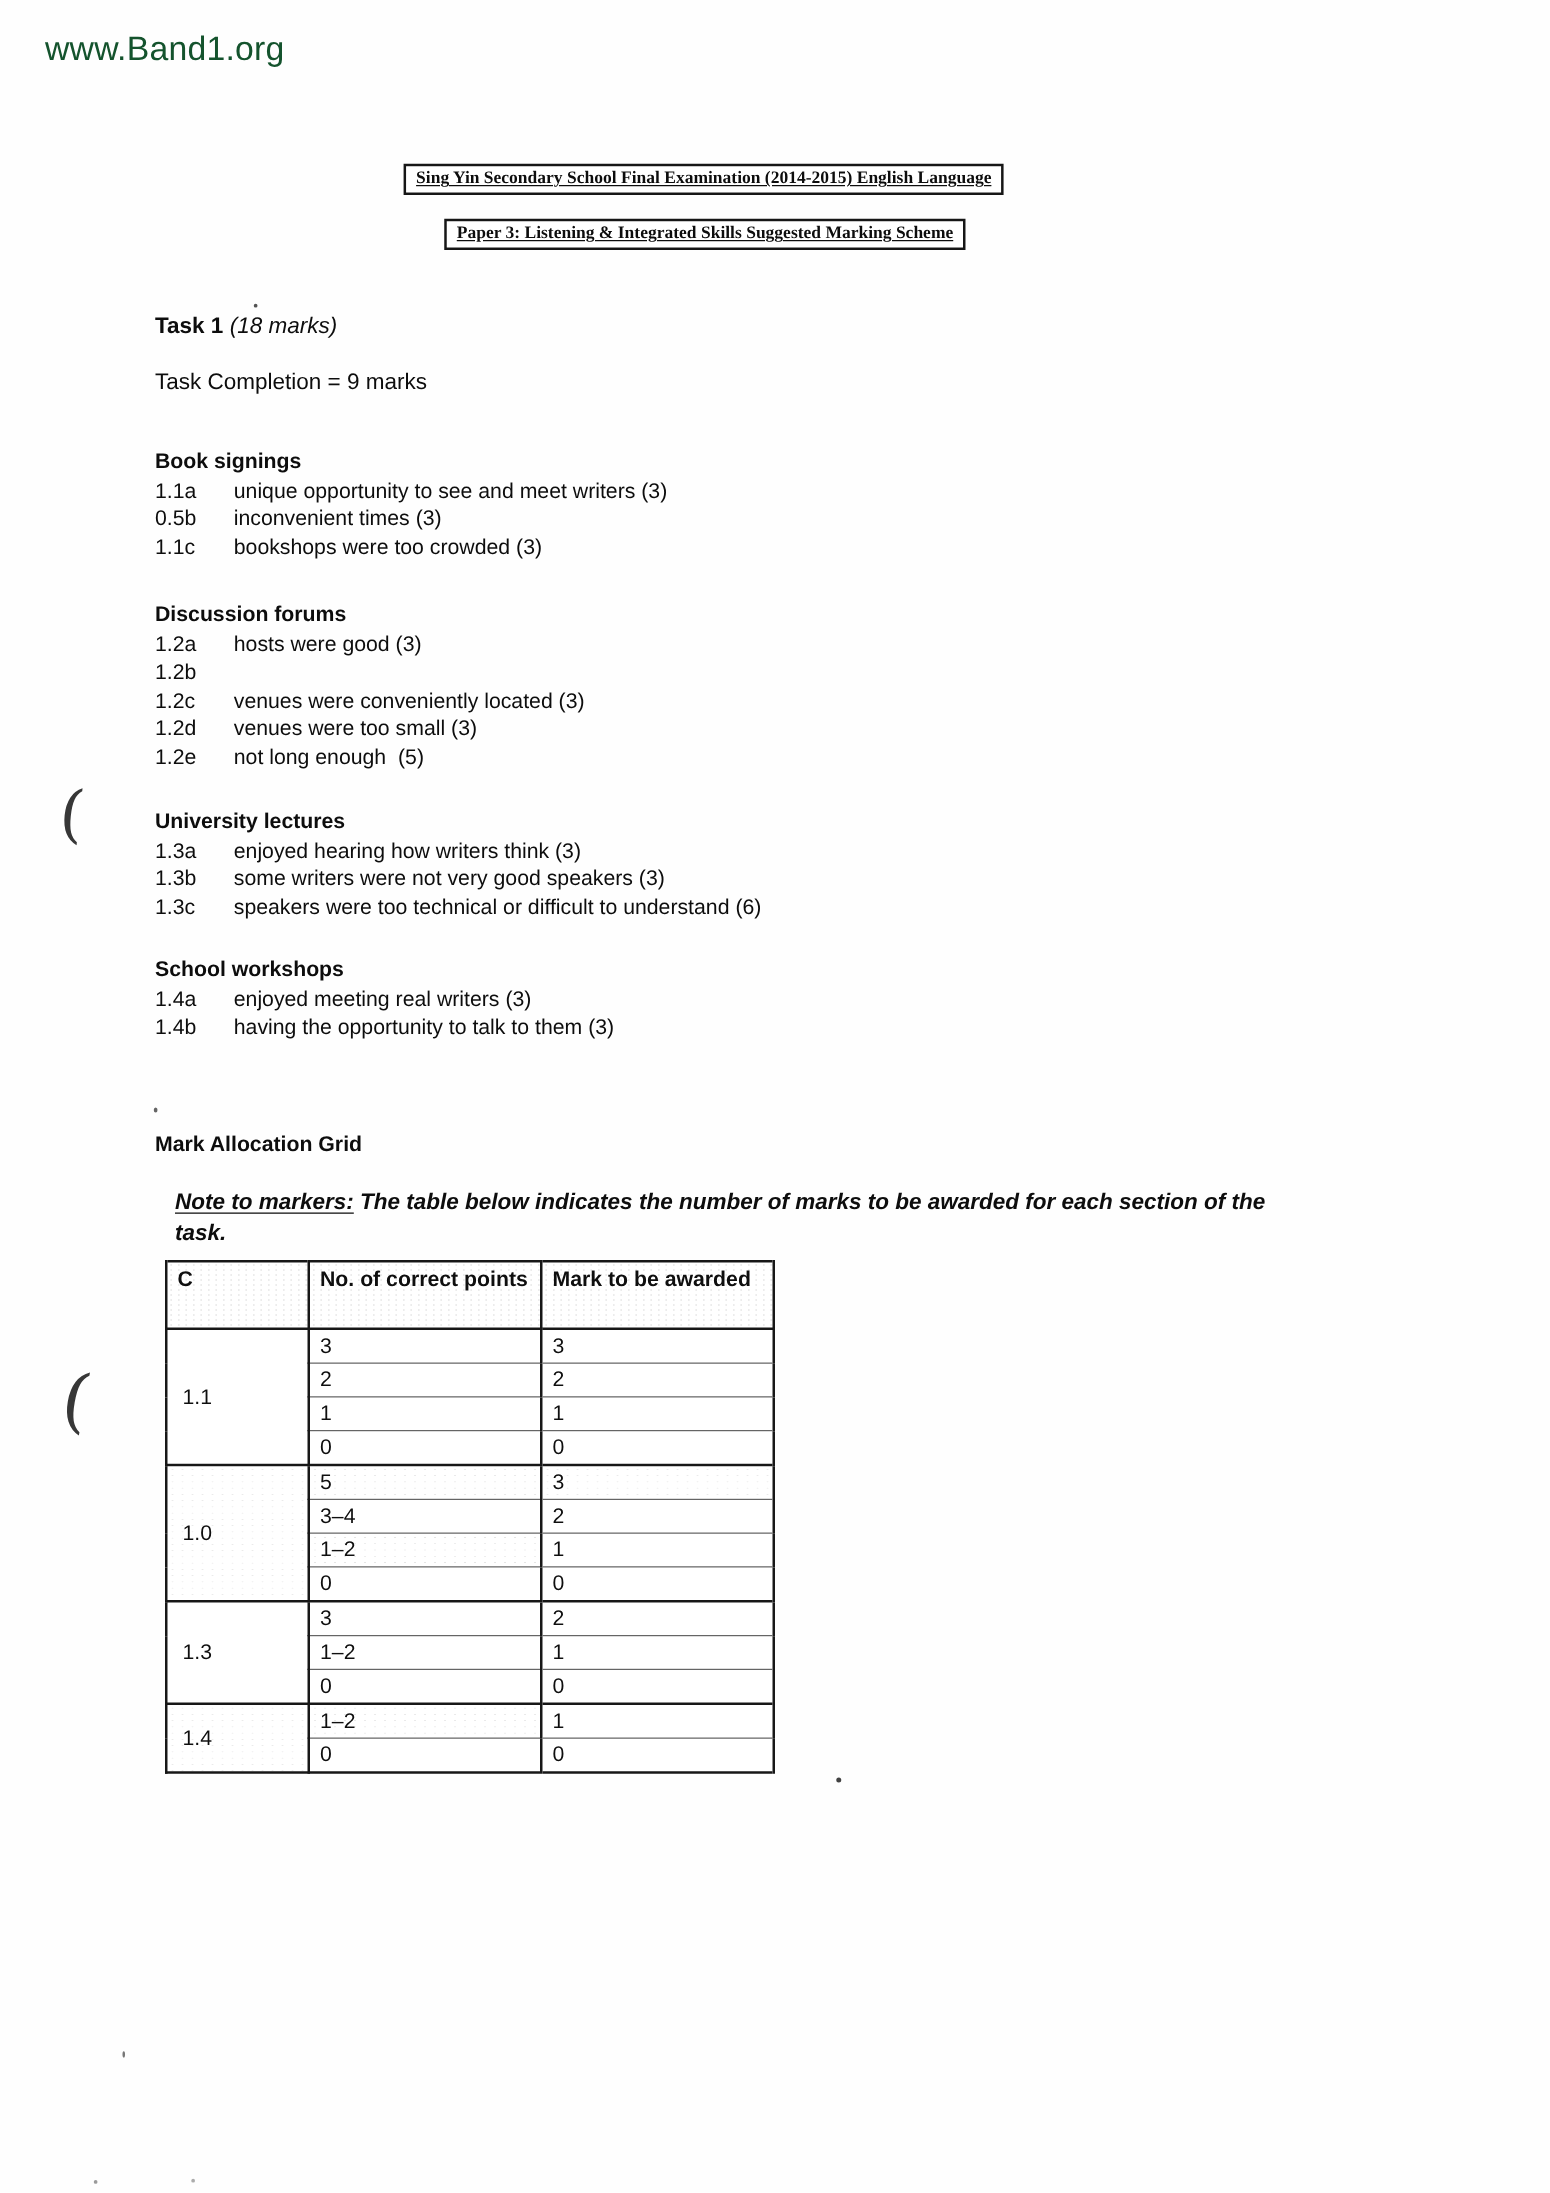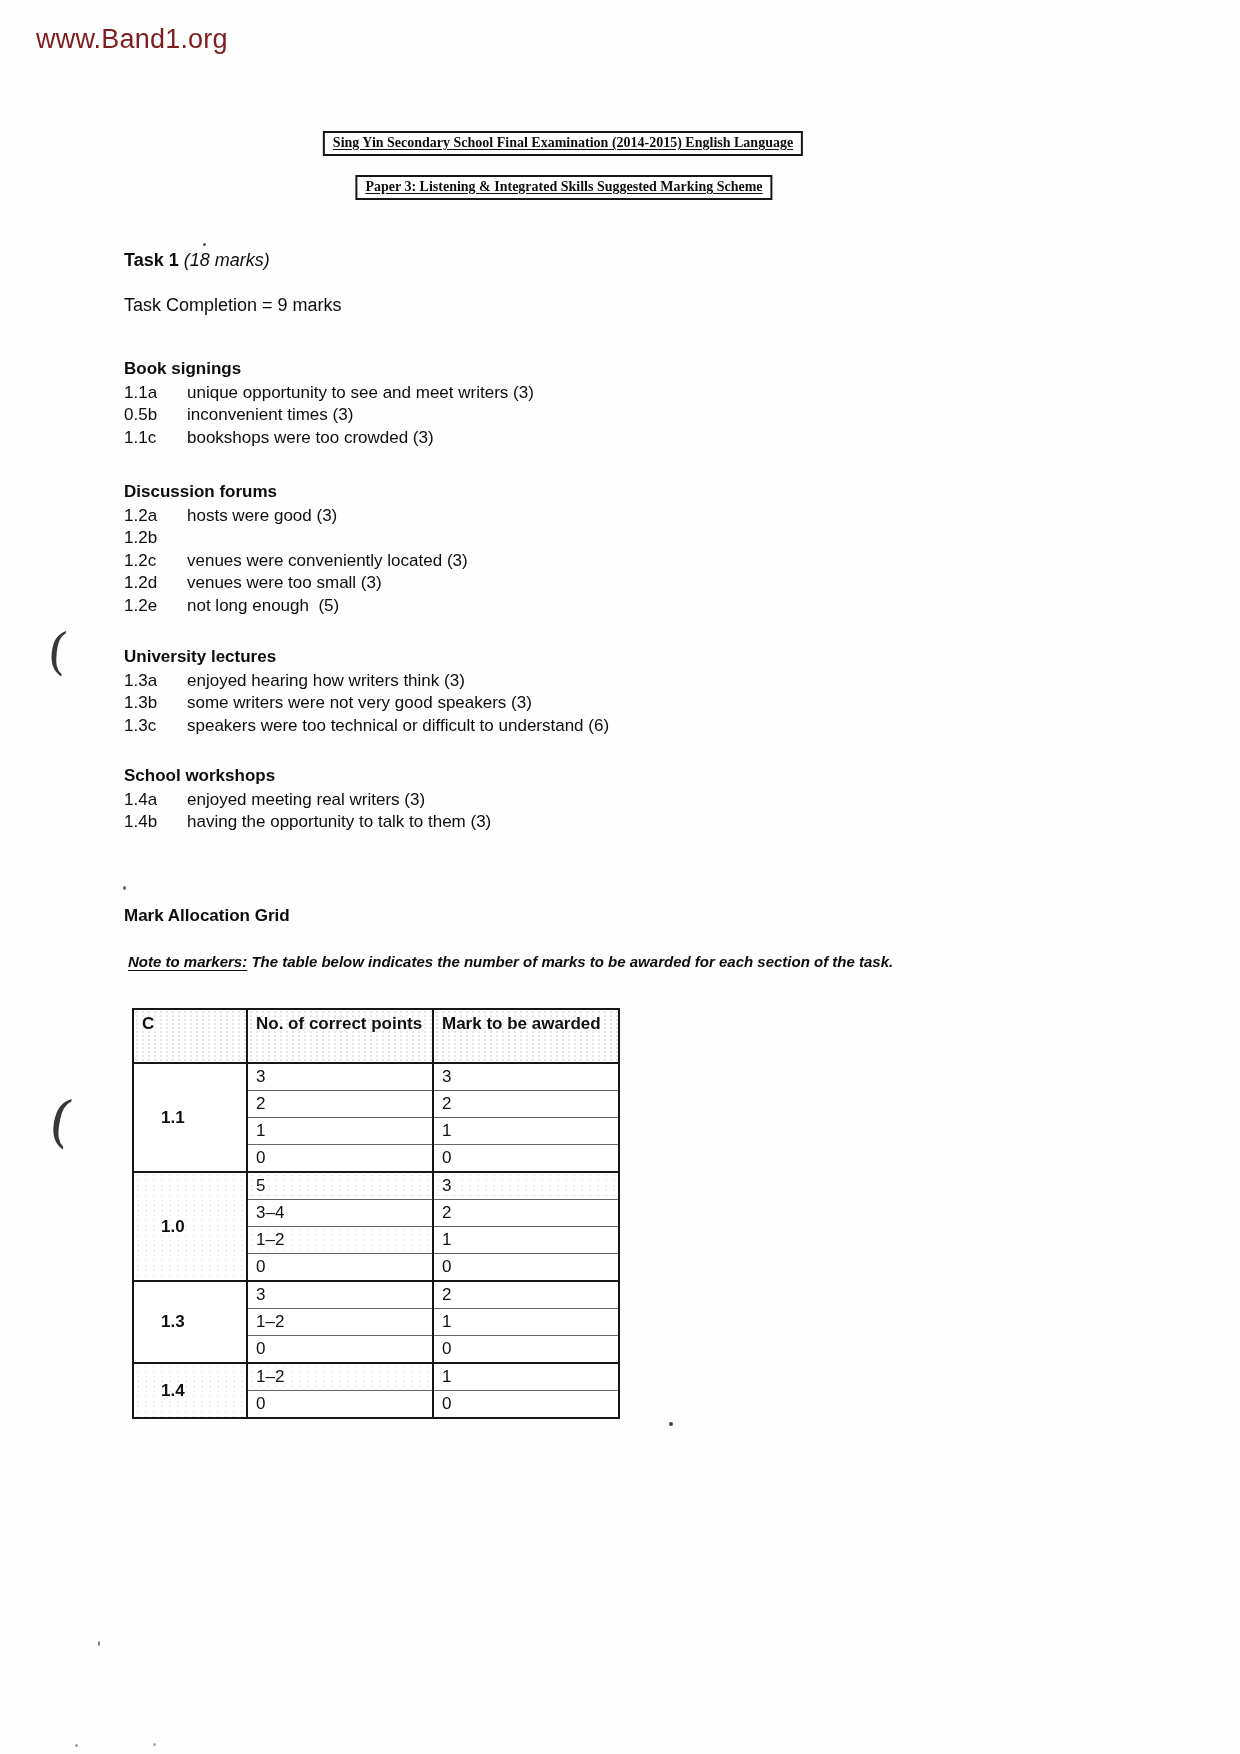--- a/index.html
+++ b/index.html
@@ -1,48 +1,48 @@
 <!DOCTYPE html>
 <html><head>
 <meta charset="utf-8">
 <style>
   html,body{margin:0;padding:0;background:#fff;}
   .page{position:relative;width:1240px;height:1754px;background:#fefefe;overflow:hidden;
         font-family:"Liberation Sans","DejaVu Sans",sans-serif;color:#111;}
-  .watermark{position:absolute;left:36px;top:24px;font-size:27px;letter-spacing:.2px;color:#7f1d1d;}
+  .watermark{position:absolute;left:36px;top:24px;font-size:27px;letter-spacing:.2px;color:#14532d;}
   .scan{position:absolute;inset:0;filter:blur(0.3px) contrast(1.04);}
   .titlebox{position:absolute;transform:translateX(-50%);border:2px solid #1a1a1a;
             padding:2px 8px 3px 8px;background:#fff;white-space:nowrap;
             font-family:"Liberation Serif","DejaVu Serif",serif;font-weight:bold;font-size:14px;}
   .titlebox .ul{text-decoration:underline;text-underline-offset:2px;}
   .title1{left:563px;top:131px;}
   .title2{left:564px;top:175px;}
   .task-heading{position:absolute;left:124px;top:250px;font-size:18px;}
   .task-heading b{font-weight:bold;}
   .task-heading i{font-style:italic;font-weight:normal;}
   .completion{position:absolute;left:124px;top:295px;font-size:18px;font-weight:normal;}
   .section{position:absolute;left:124px;font-size:17px;line-height:22.4px;}
   .sec1{top:357px;} .sec2{top:480px;} .sec3{top:645px;} .sec4{top:764px;}
   .section-title{font-weight:bold;line-height:23px;margin-bottom:2px;}
   .item{display:flex;}
   .item-id{display:inline-block;width:63px;flex:0 0 63px;}
   .item-text{white-space:pre-wrap;}
   .grid-heading{position:absolute;left:124px;top:906px;font-size:17px;font-weight:bold;}
-  .note{position:absolute;left:128px;top:949px;width:910px;font-size:15px;line-height:25px;
+  .note{position:absolute;left:140px;top:949px;width:910px;font-size:18px;line-height:25px;
         font-weight:bold;font-style:italic;}
   .note .nlabel{text-decoration:underline;text-underline-offset:3px;}
   table.grid{position:absolute;left:132px;top:1008px;border-collapse:collapse;background:#fff;
              font-size:17px;color:#131313;}
   table.grid td,table.grid th{border:1px solid #666;padding:0 8px;text-align:left;font-weight:normal;}
   table.grid{border:2px solid #1b1b1b;}
   table.grid .c1{width:96px;} table.grid .c2{width:168px;} table.grid .c3{width:168px;}
   table.grid th{font-weight:bold;vertical-align:top;padding-top:3px;height:49px;
                 border-bottom:2px solid #1b1b1b;line-height:22px;}
   table.grid td{height:26px;}
-  table.grid td.glabel{font-weight:bold;vertical-align:middle;padding-left:27px;
+  table.grid td.glabel{font-weight:normal;vertical-align:middle;padding-left:12px;
                        border-top:2px solid #1b1b1b;border-bottom:2px solid #1b1b1b;}
   table.grid tr.gstart td{border-top:2px solid #1b1b1b;}
   table.grid td,table.grid th{border-left:2px solid #1b1b1b;border-right:2px solid #1b1b1b;}
   .speckle{background-image:radial-gradient(circle,rgba(110,110,110,.30) .6px,rgba(0,0,0,0) .9px);
            background-size:6px 4px;}
   .speckle2{background-image:radial-gradient(circle,rgba(120,120,120,.22) .5px,rgba(0,0,0,0) .8px);
            background-size:8px 5px;}
   .paren{position:absolute;font-family:"DejaVu Serif",serif;font-weight:normal;color:#3a3a3a;}
   .paren1{left:48px;top:622px;font-size:50px;transform:rotate(6deg);}
   .paren2{left:50px;top:1088px;font-size:56px;transform:rotate(10deg);}

